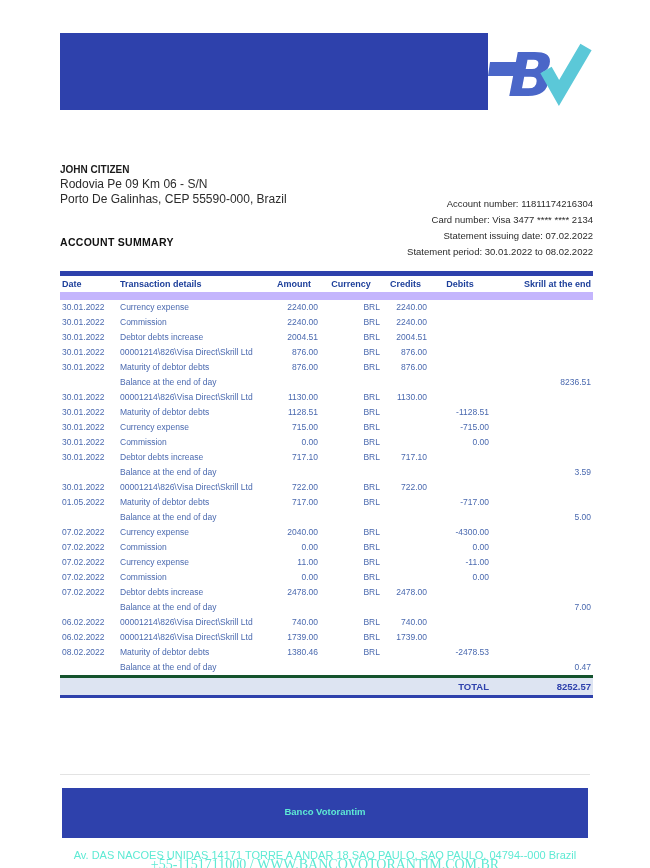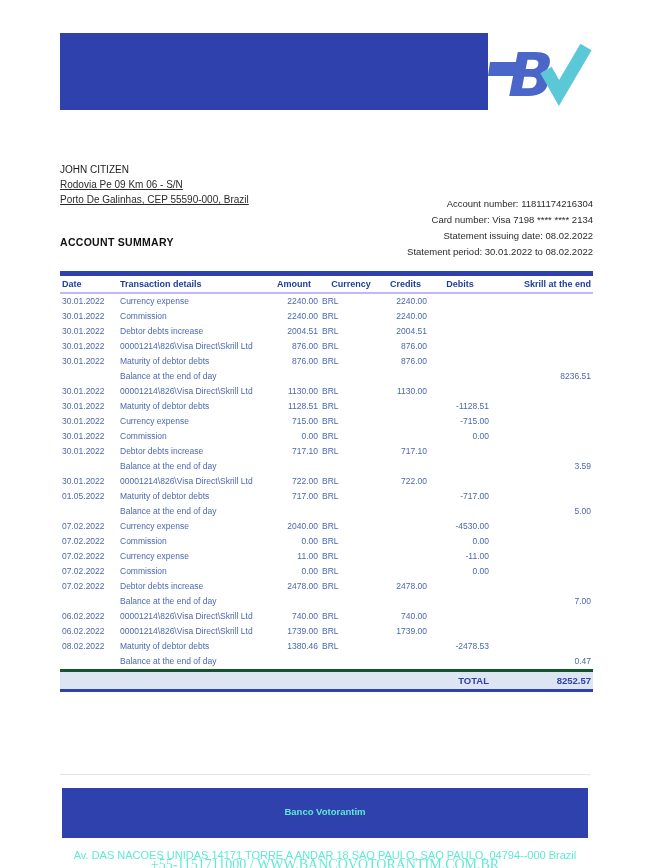--- a/index.html
+++ b/index.html
@@ -8,51 +8,51 @@
   .page {
     position:relative; width:650px; height:868px; background:#ffffff;
     overflow:hidden;
   }
   .brand-bar {
     position:absolute; left:60px; top:33px; width:428px; height:77px;
     background:#2e41ac;
   }
   .bv-logo { position:absolute; left:488px; top:34px; width:104px; height:78px; }
   .account-block { position:absolute; left:60px; top:162px; color:#2b2b2b; }
-  .account-name { font-size:10px; font-weight:normal; color:#1a1a1a; line-height:15px; }
-  .account-line { font-size:10px; line-height:15px; color:#2b2b2b;text-decoration:underline; }
+  .account-name { font-size:10px; font-weight:bold; color:#1a1a1a; line-height:15px; }
+  .account-line { font-size:12px; line-height:15px; color:#2b2b2b; }
   .meta-block { position:absolute; right:57px; top:165px; text-align:right;margin-top:31px; }
   .meta-line { font-size:9.5px; line-height:16px; color:#2b2b2b; }
   .section-title { position:absolute; left:60px; top:236px; font-size:10.5px; font-weight:bold; color:#111; letter-spacing:.3px; }
 
   table.stmt {
     position:absolute; left:60px; top:271px; width:533px;
     border-collapse:collapse; table-layout:fixed;
   }
   table.stmt col.c0 { width:58px; }
   table.stmt col.c1 { width:150px; }
   table.stmt col.c2 { width:52px; }
   table.stmt col.c3 { width:62px; }
   table.stmt col.c4 { width:47px; }
   table.stmt col.c5 { width:62px; }
   table.stmt col.c6 { width:102px; }
-  table.stmt thead tr { border-top:5px solid #2e41ac; border-bottom:2px solid #c4b5fd; }
+  table.stmt thead tr { border-top:5px solid #2e41ac; border-bottom:8px solid #c4b5fd; }
   table.stmt th {
     font-size:9px; font-weight:bold; color:#1d3f9a; padding:3px 2px 3px 2px;
     text-align:center; white-space:nowrap; overflow:hidden;
   }
   table.stmt th.left { text-align:left; }
   table.stmt th.right { text-align:right; }
   table.stmt td {
     font-size:8.5px; color:#4a69af; padding:2px 2px; line-height:11px;
     white-space:nowrap; overflow:hidden;
   }
   table.stmt td.c0, table.stmt td.c1 { text-align:left; }
   table.stmt td.c2, table.stmt td.c4, table.stmt td.c5, table.stmt td.c6 { text-align:right; }
-  table.stmt td.c3 { text-align:left; }
+  table.stmt td.c3 { text-align:right; }
   table.stmt tr.total-row { background:#dde4f2; border-top:3px solid #14532d; border-bottom:3px solid #2e41ac; }
   table.stmt tr.total-row td { color:#2e41ac; font-weight:bold; font-size:9.5px; padding:3px 2px; }
   table.stmt td.total-label { text-align:right; padding-right:12px; }
   table.stmt td.total-value { text-align:right; }
 
   .pre-footer-line { position:absolute; left:60px; top:774px; width:530px; border-top:1px solid #e3e3e3; }
   .footer {
     position:absolute; left:62px; top:788px; width:526px; height:50px;
     background:#2e41ac; color:#5eead4; text-align:center; padding-top:17px;
   }
@@ -76,22 +76,22 @@
   </div>
 
   <div class="account-block">
     <div class="account-name">JOHN CITIZEN</div>
     <div class="account-line">Rodovia Pe 09 Km 06 - S/N</div>
     <div class="account-line">Porto De Galinhas, CEP 55590-000, Brazil</div>
   </div>
 
   <div class="meta-block">
     <div class="meta-line">Account number: 11811174216304</div>
-    <div class="meta-line">Card number: Visa 7198 **** **** 2134</div>
-    <div class="meta-line">Statement issuing date: 08.02.2022</div>
+    <div class="meta-line">Card number: Visa 3477 **** **** 2134</div>
+    <div class="meta-line">Statement issuing date: 07.02.2022</div>
     <div class="meta-line">Statement period: 30.01.2022 to 08.02.2022</div>
   </div>
 
   <div class="section-title">ACCOUNT SUMMARY</div>
 
   <table class="stmt">
     <colgroup>
       <col class="c0">
         <col class="c1">
         <col class="c2">
@@ -246,21 +246,21 @@
           <td class="c4"></td>
           <td class="c5"></td>
           <td class="c6">5.00</td>
         </tr>
         <tr>
           <td class="c0">07.02.2022</td>
           <td class="c1">Currency expense</td>
           <td class="c2">2040.00</td>
           <td class="c3">BRL</td>
           <td class="c4"></td>
-          <td class="c5">-4530.00</td>
+          <td class="c5">-4300.00</td>
           <td class="c6"></td>
         </tr>
         <tr>
           <td class="c0">07.02.2022</td>
           <td class="c1">Commission</td>
           <td class="c2">0.00</td>
           <td class="c3">BRL</td>
           <td class="c4"></td>
           <td class="c5">0.00</td>
           <td class="c6"></td>

